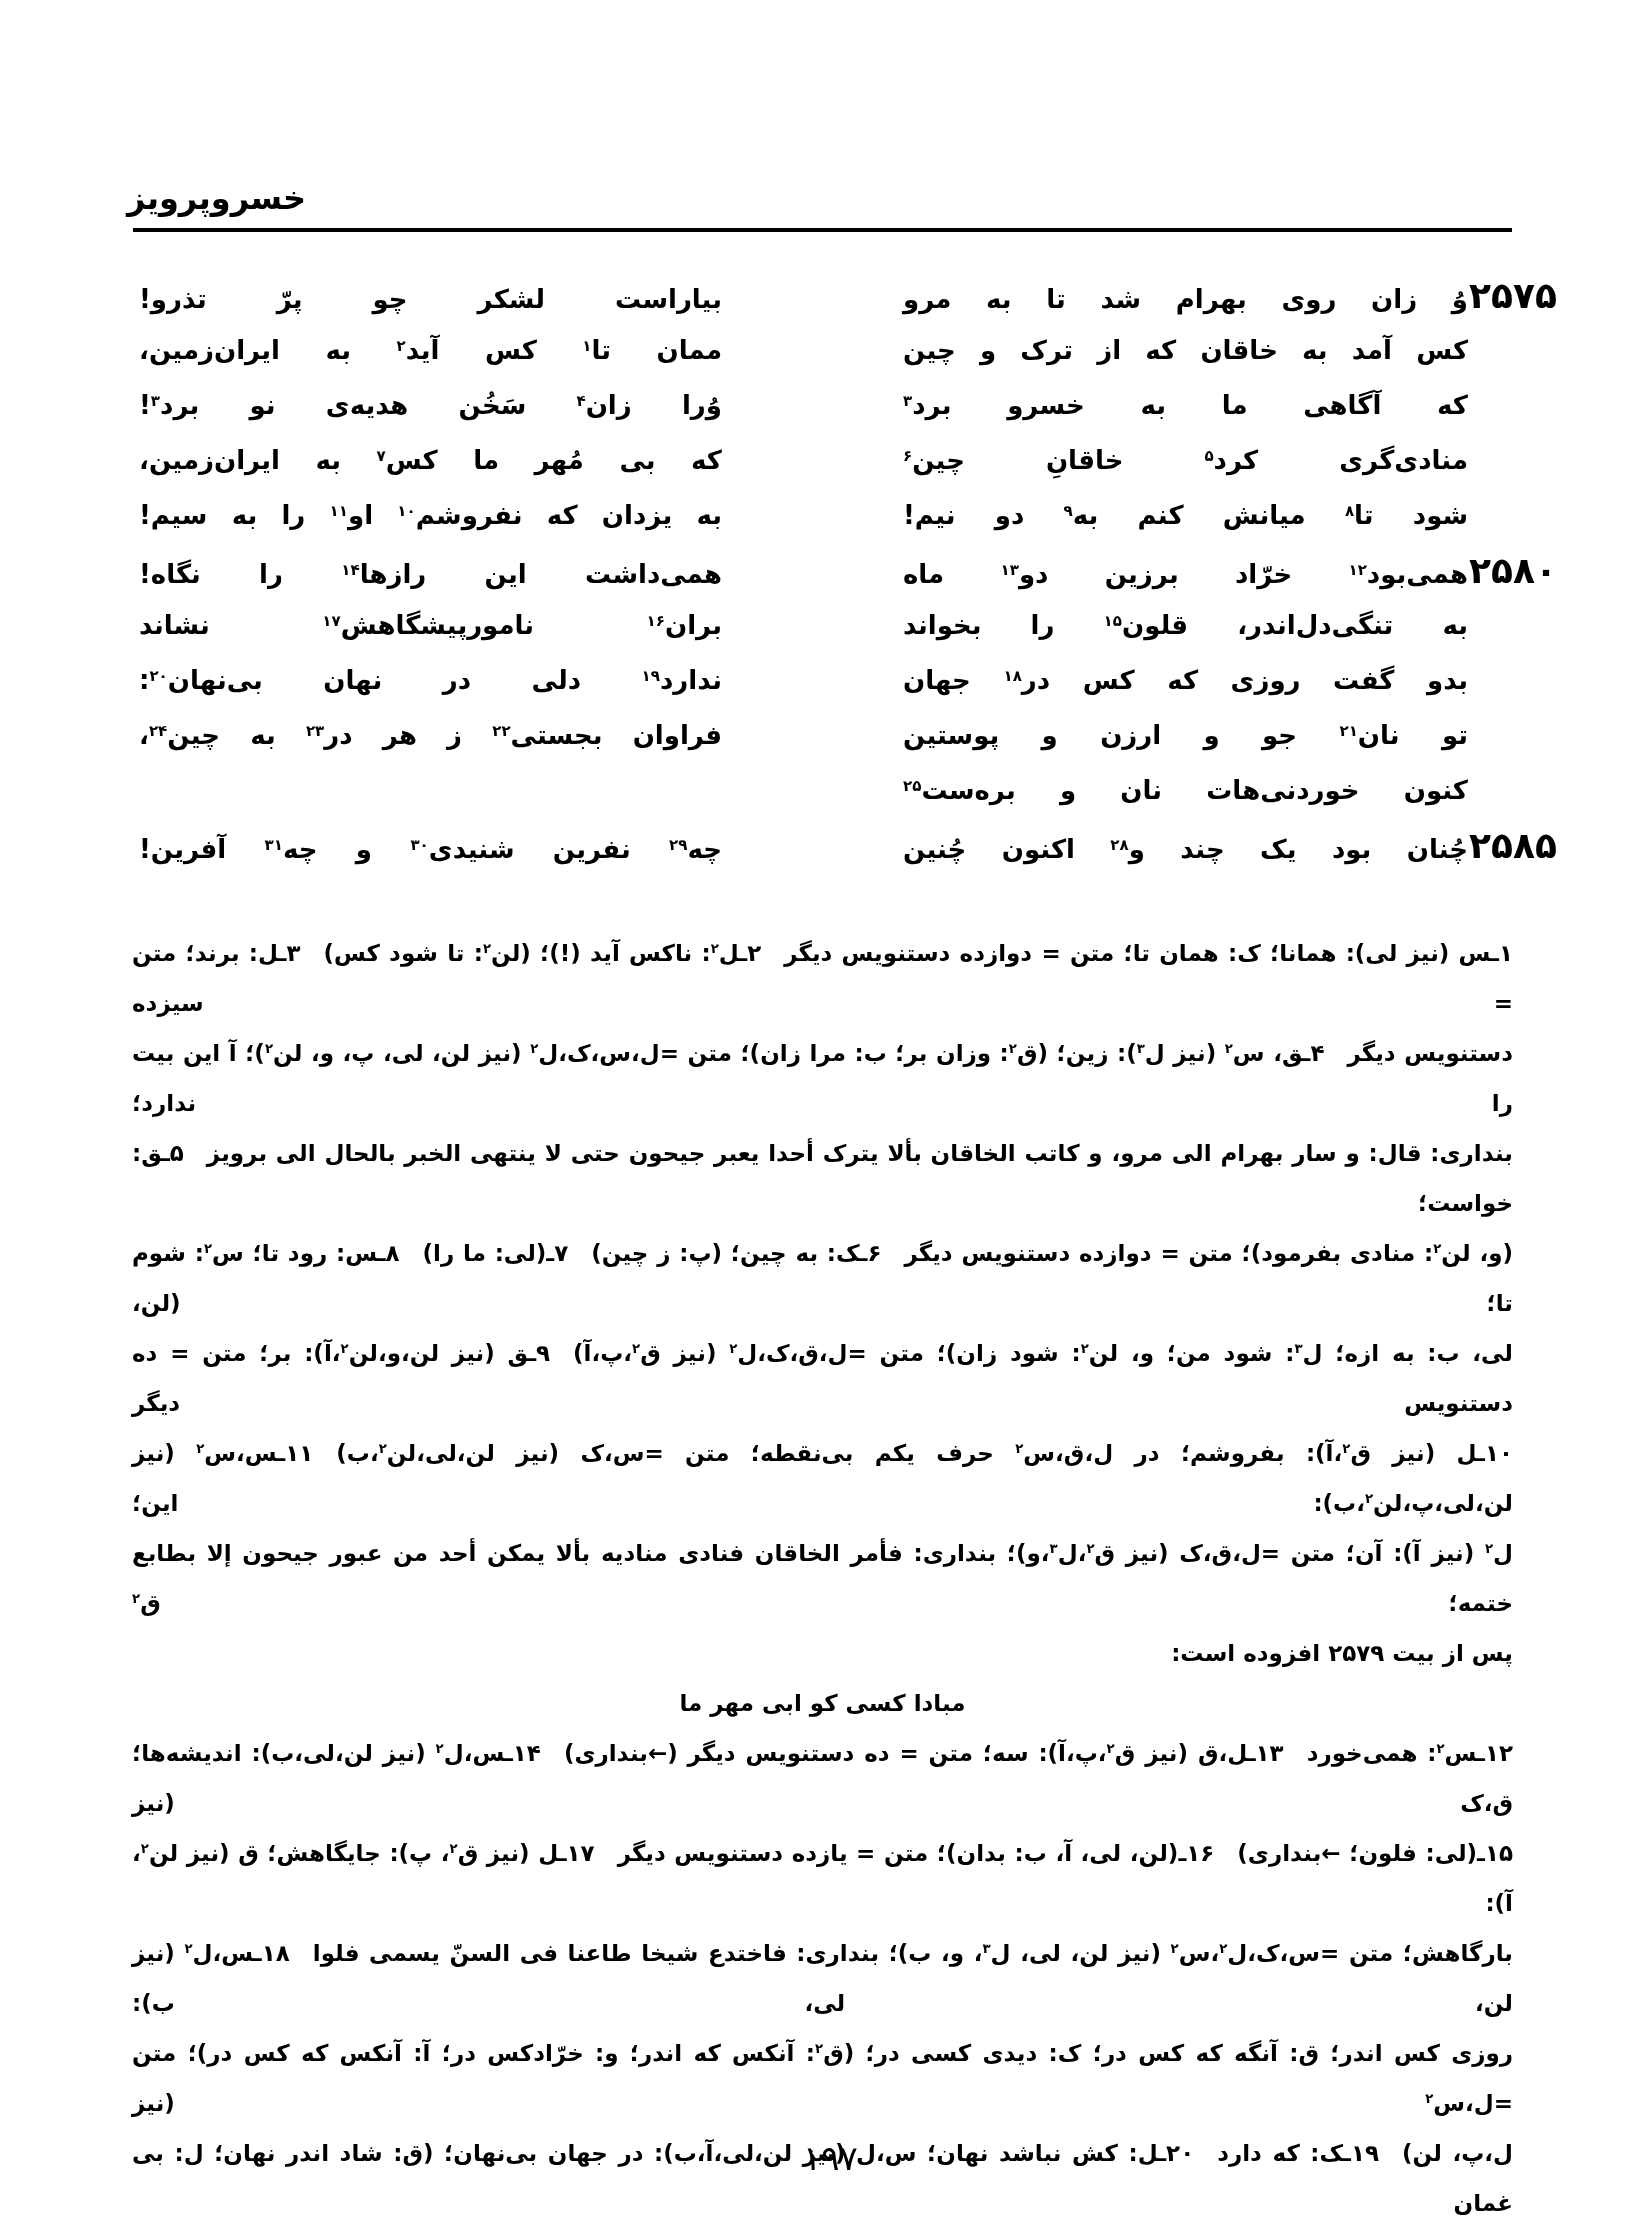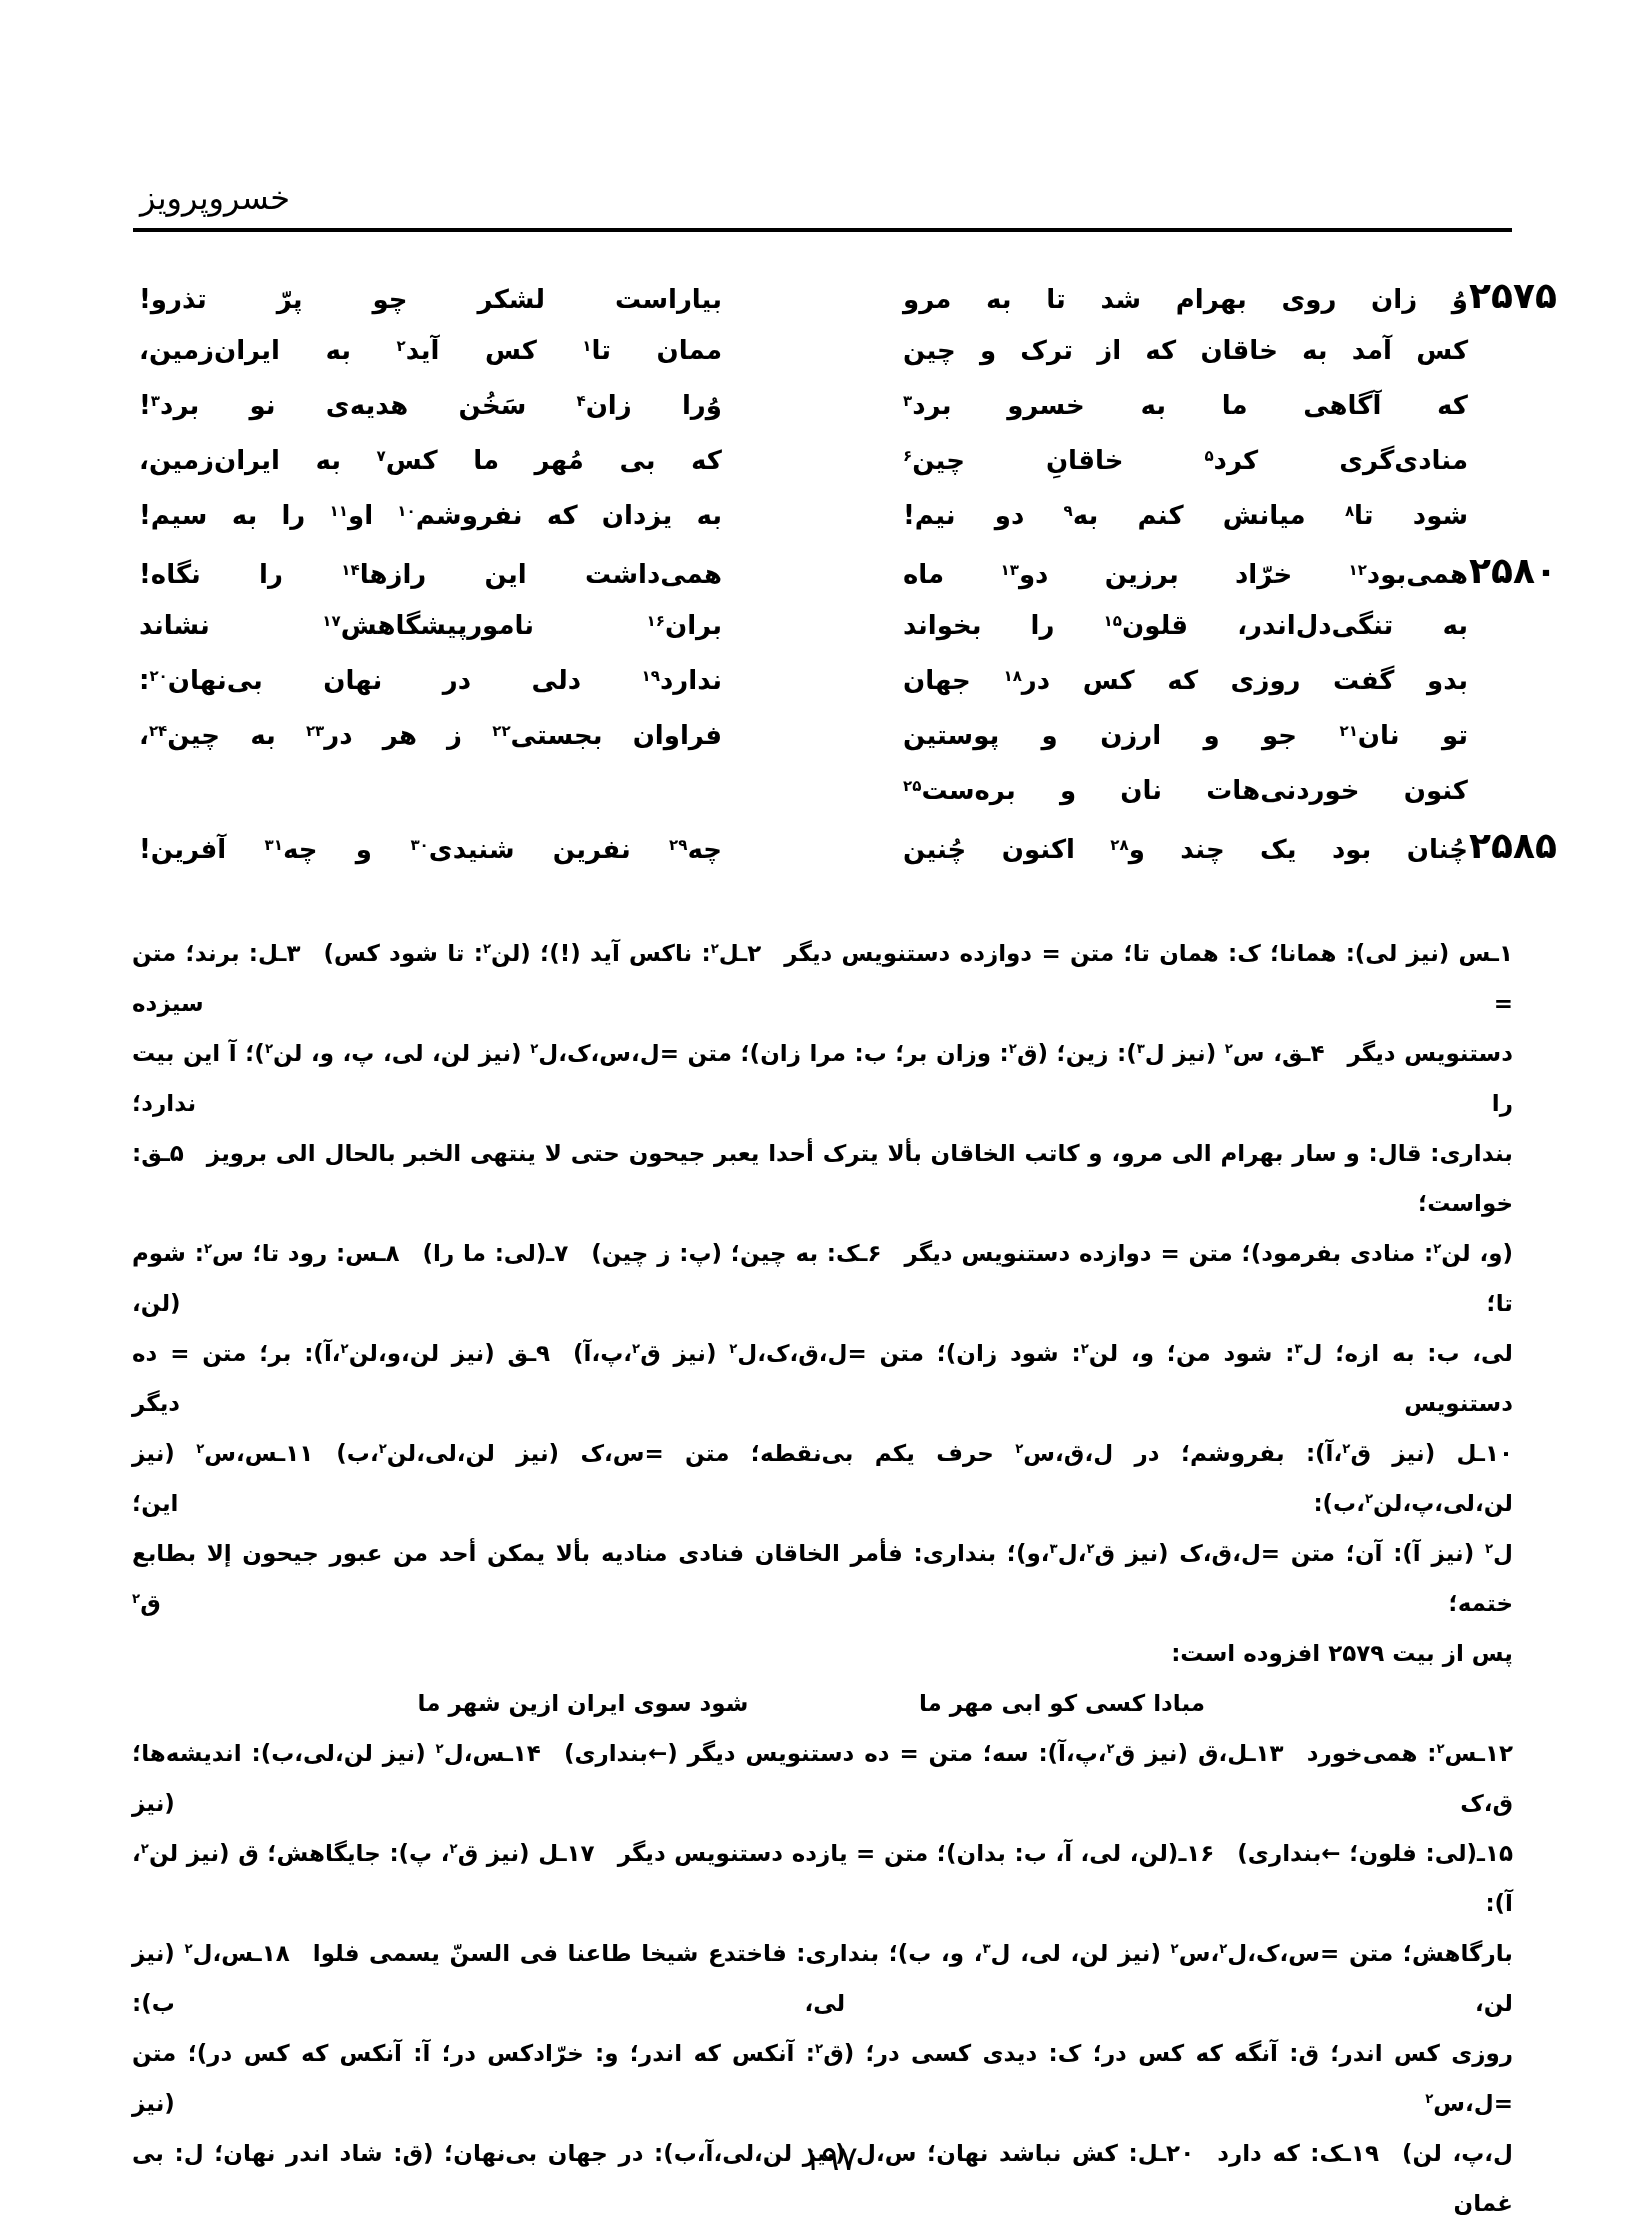--- a/index.html
+++ b/index.html
@@ -6,22 +6,22 @@
   .page{
     position:relative;
     width:1647px;height:2226px;
     background:#ffffff;color:#000;
     font-family:"DejaVu Sans",sans-serif;
     direction:rtl;
     overflow:hidden;
   }
   
   .running-head{
-    position:absolute;top:179px;left:141px;
-    font-size:32px;font-weight:normal;letter-spacing:0.5px;
+    position:absolute;top:179px;left:128px;
+    font-size:32px;font-weight:bold;letter-spacing:0.5px;
   }
   .head-rule{
     position:absolute;top:228px;left:134px;width:1379px;height:3.7px;
     background:#000;
   }
   
   .poem{position:absolute;top:268px;right:89px;width:1421px;}
   .bayt{display:flex;align-items:baseline;height:55px;}
   .vnum{
     flex:none;width:89px;font-size:36px;font-weight:bold;
@@ -130,21 +130,20 @@
     <div class="fn-line">۱ـس (نیز لی): همانا؛ ک: همان تا؛ متن = دوازده دستنویس دیگر  ۲ـل<sup>۲</sup>: ناکس آید (!)؛ (لن<sup>۲</sup>: تا شود کس)  ۳ـل: برند؛ متن = سیزده</div>
     <div class="fn-line">دستنویس دیگر  ۴ـق، س<sup>۲</sup> (نیز ل<sup>۳</sup>): زین؛ (ق<sup>۲</sup>: وزان بر؛ ب: مرا زان)؛ متن =ل،س،ک،ل<sup>۲</sup> (نیز لن، لی، پ، و، لن<sup>۲</sup>)؛ آ این بیت را ندارد؛</div>
     <div class="fn-line">بنداری: قال: و سار بهرام الی مرو، و کاتب الخاقان بألا یترک أحدا یعبر جیحون حتی لا ینتهی الخبر بالحال الی برویز  ۵ـق: خواست؛</div>
     <div class="fn-line">(و، لن<sup>۲</sup>: منادی بفرمود)؛ متن = دوازده دستنویس دیگر  ۶ـک: به چین؛ (پ: ز چین)  ۷ـ(لی: ما را)  ۸ـس: رود تا؛ س<sup>۲</sup>: شوم تا؛ (لن،</div>
     <div class="fn-line">لی، ب: به ازه؛ ل<sup>۳</sup>: شود من؛ و، لن<sup>۲</sup>: شود زان)؛ متن =ل،ق،ک،ل<sup>۲</sup> (نیز ق<sup>۲</sup>،پ،آ)  ۹ـق (نیز لن،و،لن<sup>۲</sup>،آ): بر؛ متن = ده دستنویس دیگر</div>
     <div class="fn-line">۱۰ـل (نیز ق<sup>۲</sup>،آ): بفروشم؛ در ل،ق،س<sup>۲</sup> حرف یکم بی‌نقطه؛ متن =س،ک (نیز لن،لی،لن<sup>۲</sup>،ب)  ۱۱ـس،س<sup>۲</sup> (نیز لن،لی،پ،لن<sup>۲</sup>،ب): این؛</div>
     <div class="fn-line">ل<sup>۲</sup> (نیز آ): آن؛ متن =ل،ق،ک (نیز ق<sup>۲</sup>،ل<sup>۳</sup>،و)؛ بنداری: فأمر الخاقان فنادی منادیه بألا یمکن أحد من عبور جیحون إلا بطابع ختمه؛ ق<sup>۲</sup></div>
     <div class="fn-line short">پس از بیت ۲۵۷۹ افزوده است:</div>
     <div class="fn-couplet">
       <span class="cpl">مبادا کسی کو ابی مهر ما</span>
-      <span class="cpl">شود سوی ایران ازین شهر ما</span>
     </div>
     <div class="fn-line">۱۲ـس<sup>۲</sup>: همی‌خورد  ۱۳ـل،ق (نیز ق<sup>۲</sup>،پ،آ): سه؛ متن = ده دستنویس دیگر (←بنداری)  ۱۴ـس،ل<sup>۲</sup> (نیز لن،لی،ب): اندیشه‌ها؛ ق،ک (نیز</div>
     <div class="fn-line">۱۵ـ(لی: فلون؛ ←بنداری)  ۱۶ـ(لن، لی، آ، ب: بدان)؛ متن = یازده دستنویس دیگر  ۱۷ـل (نیز ق<sup>۲</sup>، پ): جایگاهش؛ ق (نیز لن<sup>۲</sup>، آ):</div>
     <div class="fn-line">بارگاهش؛ متن =س،ک،ل<sup>۲</sup>،س<sup>۲</sup> (نیز لن، لی، ل<sup>۳</sup>، و، ب)؛ بنداری: فاختدع شیخا طاعنا فی السنّ یسمی فلوا  ۱۸ـس،ل<sup>۲</sup> (نیز لن، لی، ب):</div>
     <div class="fn-line">روزی کس اندر؛ ق: آنگه که کس در؛ ک: دیدی کسی در؛ (ق<sup>۲</sup>: آنکس که اندر؛ و: خرّادکس در؛ آ: آنکس که کس در)؛ متن =ل،س<sup>۲</sup> (نیز</div>
     <div class="fn-line">ل،پ، لن)  ۱۹ـک: که دارد  ۲۰ـل: کش نباشد نهان؛ س،ل (نیز لن،لی،آ،ب): در جهان بی‌نهان؛ (ق: شاد اندر نهان؛ ل: بی غمان</div>
 
   </div>
 
   <div class="page-num">۱۹۷</div>

